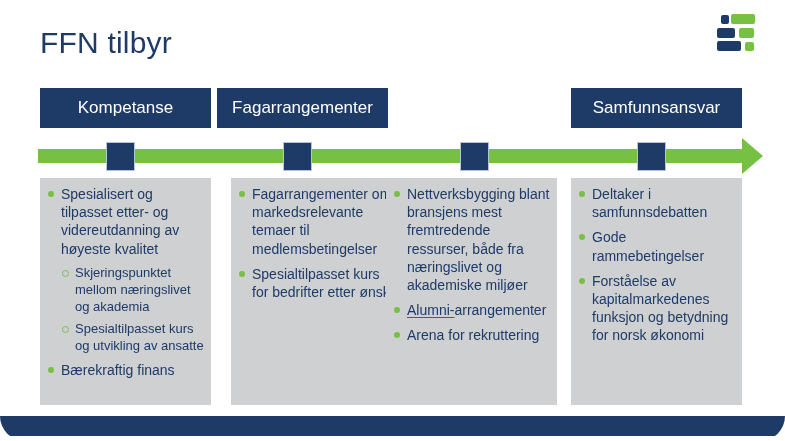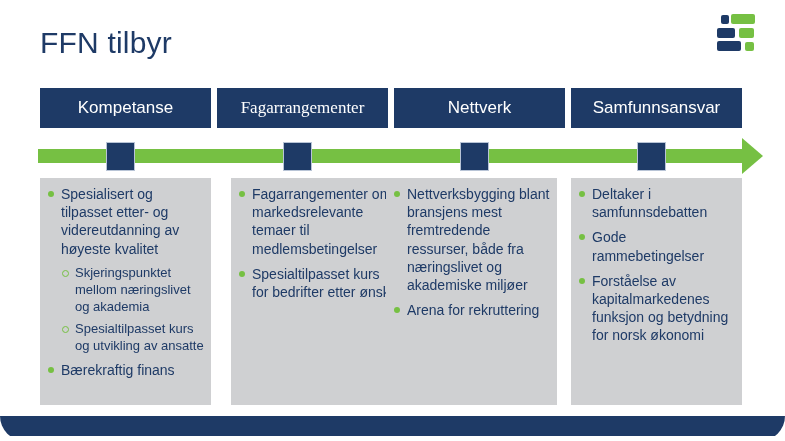--- a/index.html
+++ b/index.html
@@ -83,44 +83,49 @@
         </div>
         <div class="t">Spesialtilpasset kurs og utvikling av ansatte</div>
       </div>
       <div class="item">
         <div class="b">
           <div class="dot"></div>
         </div>
         <div class="t">Bærekraftig finans</div>
       </div>
     </div>
-    <div class="hdr" style="left: 217px; font-family: Liberation Serif, serif;">Fagarrangementer</div>
+    <div class="hdr" style="left: 217px;">Fagarrangementer</div>
     <div class="sq" style="left: 283px;"></div>
     <div class="box" style="left: 217px; margin-left: 14px;">
       <div class="item">
         <div class="b">
           <div class="dot"></div>
         </div>
         <div class="t">Fagarrangementer om markedsrelevante temaer til medlemsbetingelser</div>
       </div>
       <div class="item">
         <div class="b">
           <div class="dot"></div>
         </div>
         <div class="t">Spesialtilpasset kurs for bedrifter etter ønske</div>
       </div>
     </div>
-    <div class="hdr" style="left: 394px;">Nettverk</div>
     <div class="sq" style="left: 460px;"></div>
     <div class="box" style="left: 386px;">
       <div class="item">
         <div class="b">
           <div class="dot"></div>
         </div>
         <div class="t">Nettverksbygging blant bransjens mest fremtredende ressurser, både fra næringslivet og akademiske miljøer</div>
+      </div>
+      <div class="item">
+        <div class="b">
+          <div class="dot"></div>
+        </div>
+        <div class="t"><span class="ul">Alumni-</span>arrangementer</div>
       </div>
       <div class="item">
         <div class="b">
           <div class="dot"></div>
         </div>
         <div class="t">Arena for rekruttering</div>
       </div>
     </div>
     <div class="hdr" style="left: 571px;">Samfunnsansvar</div>
     <div class="sq" style="left: 637px;"></div>

